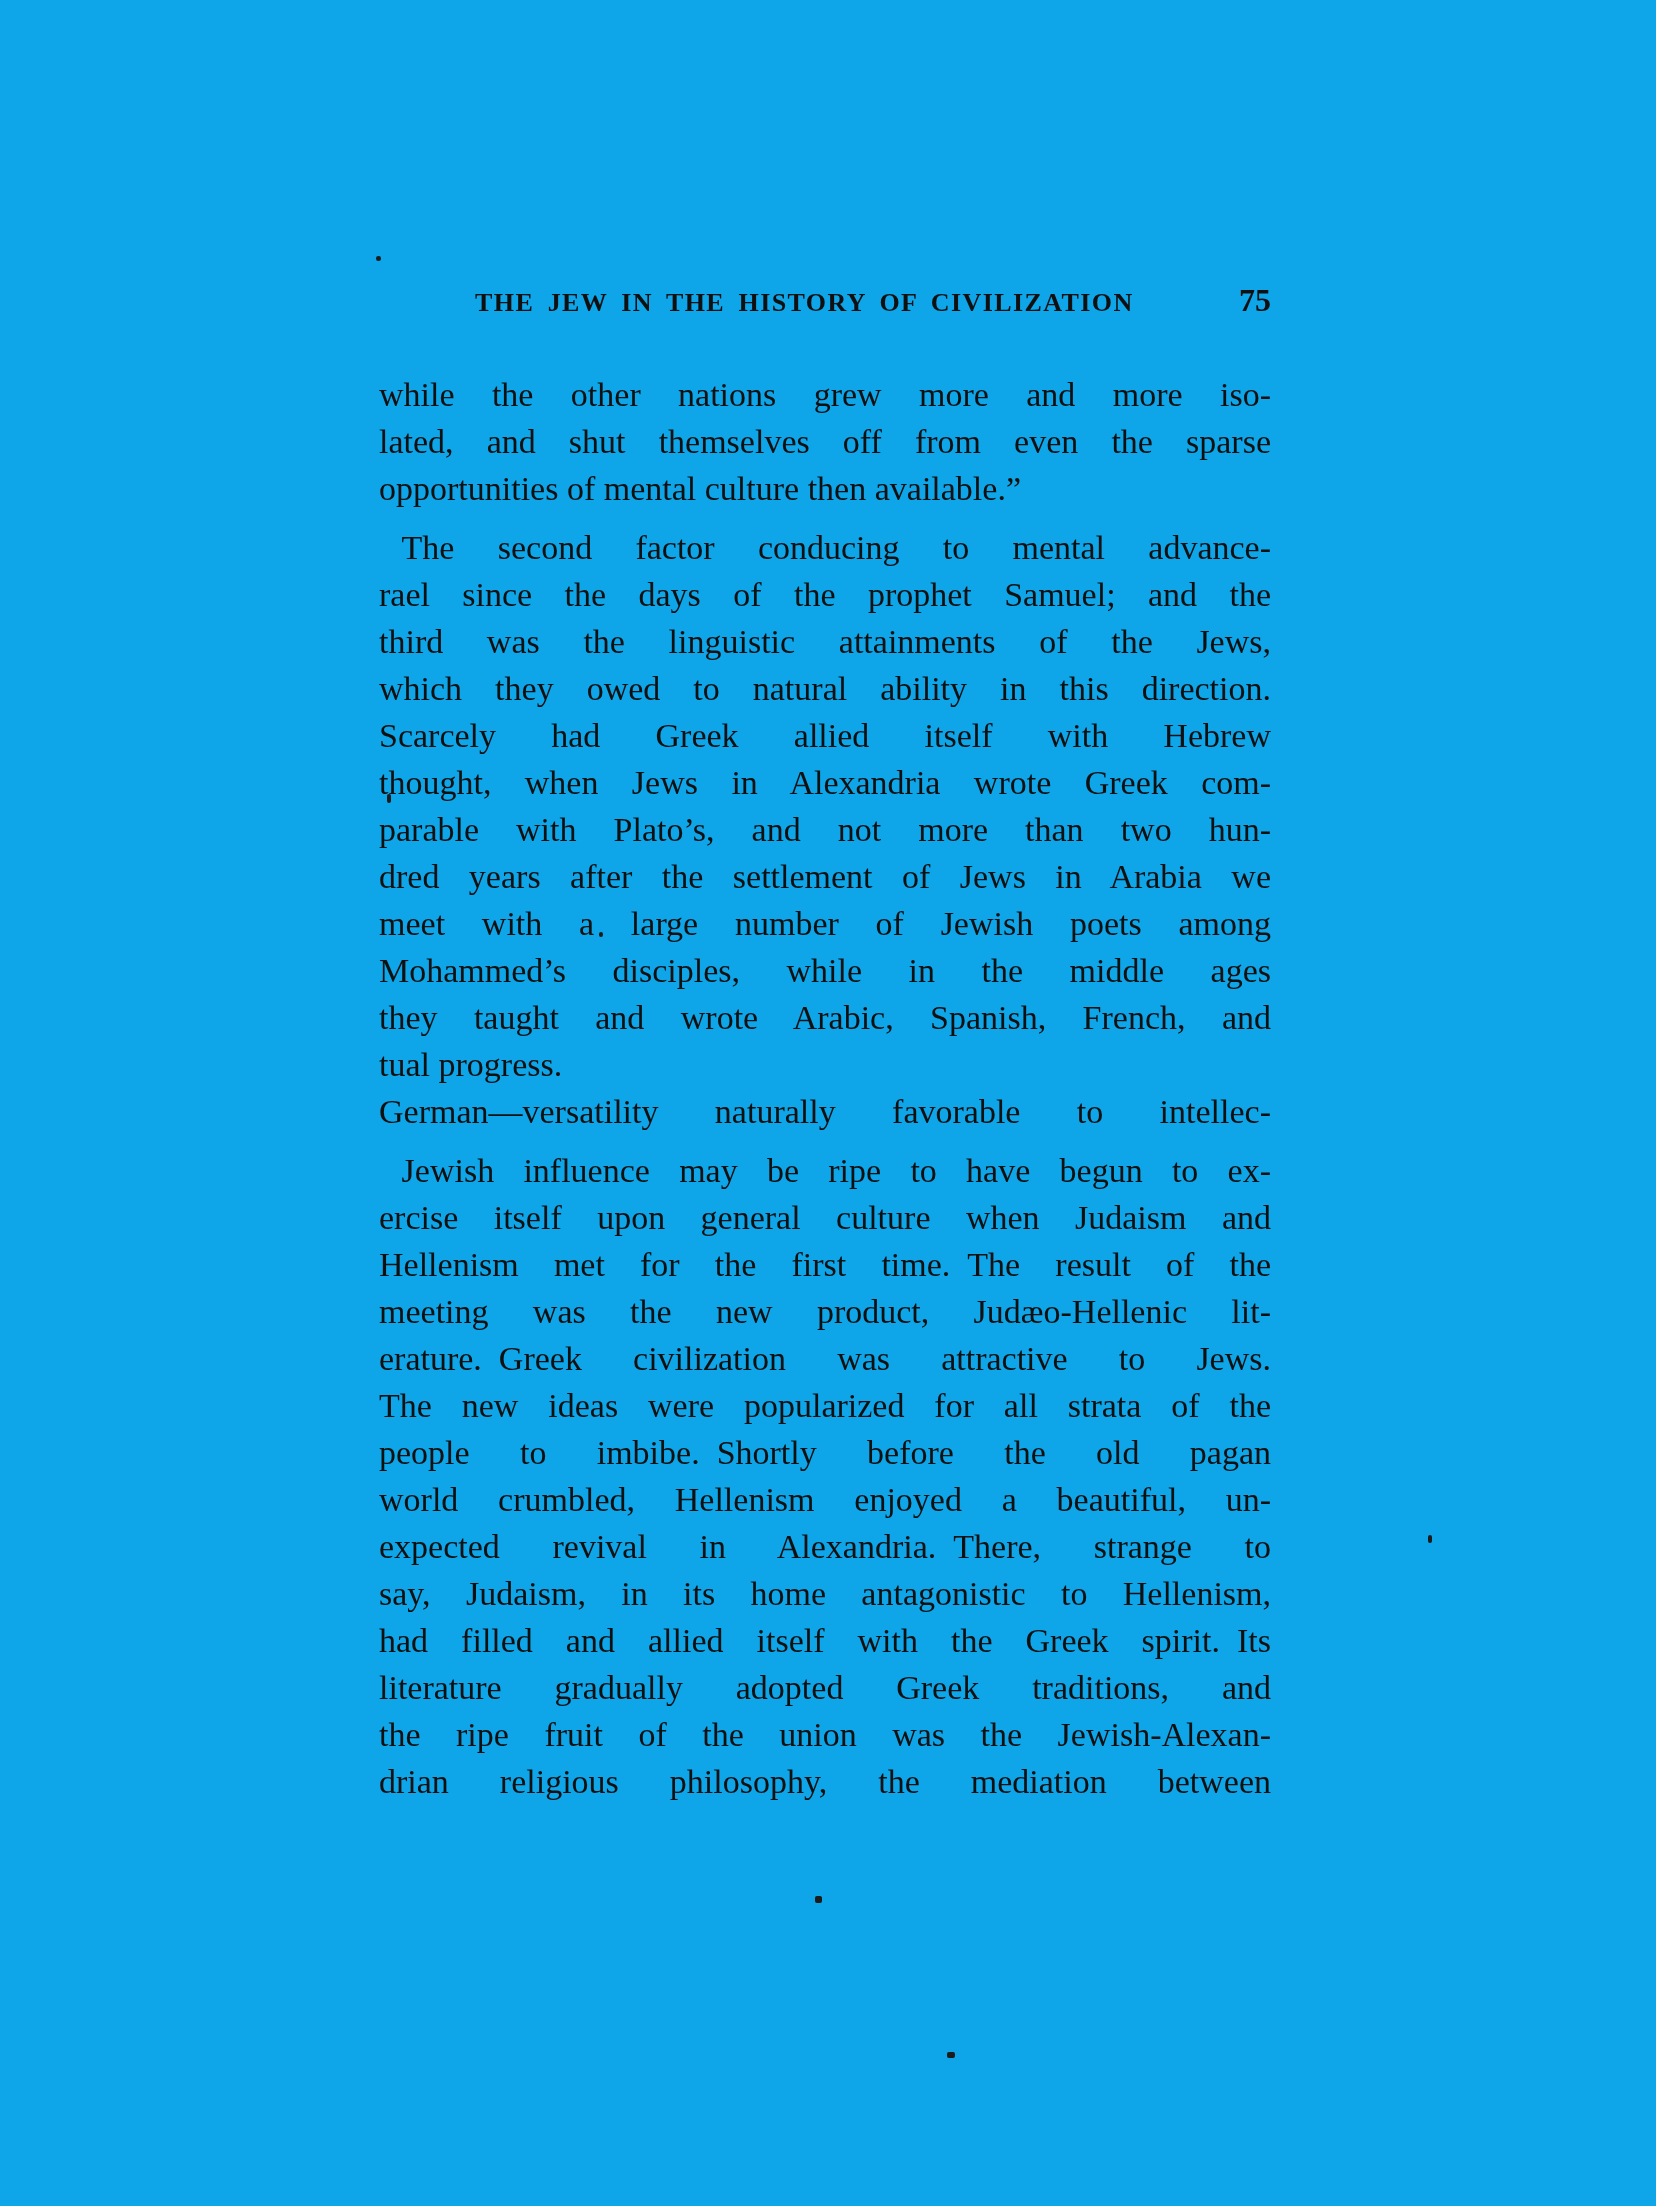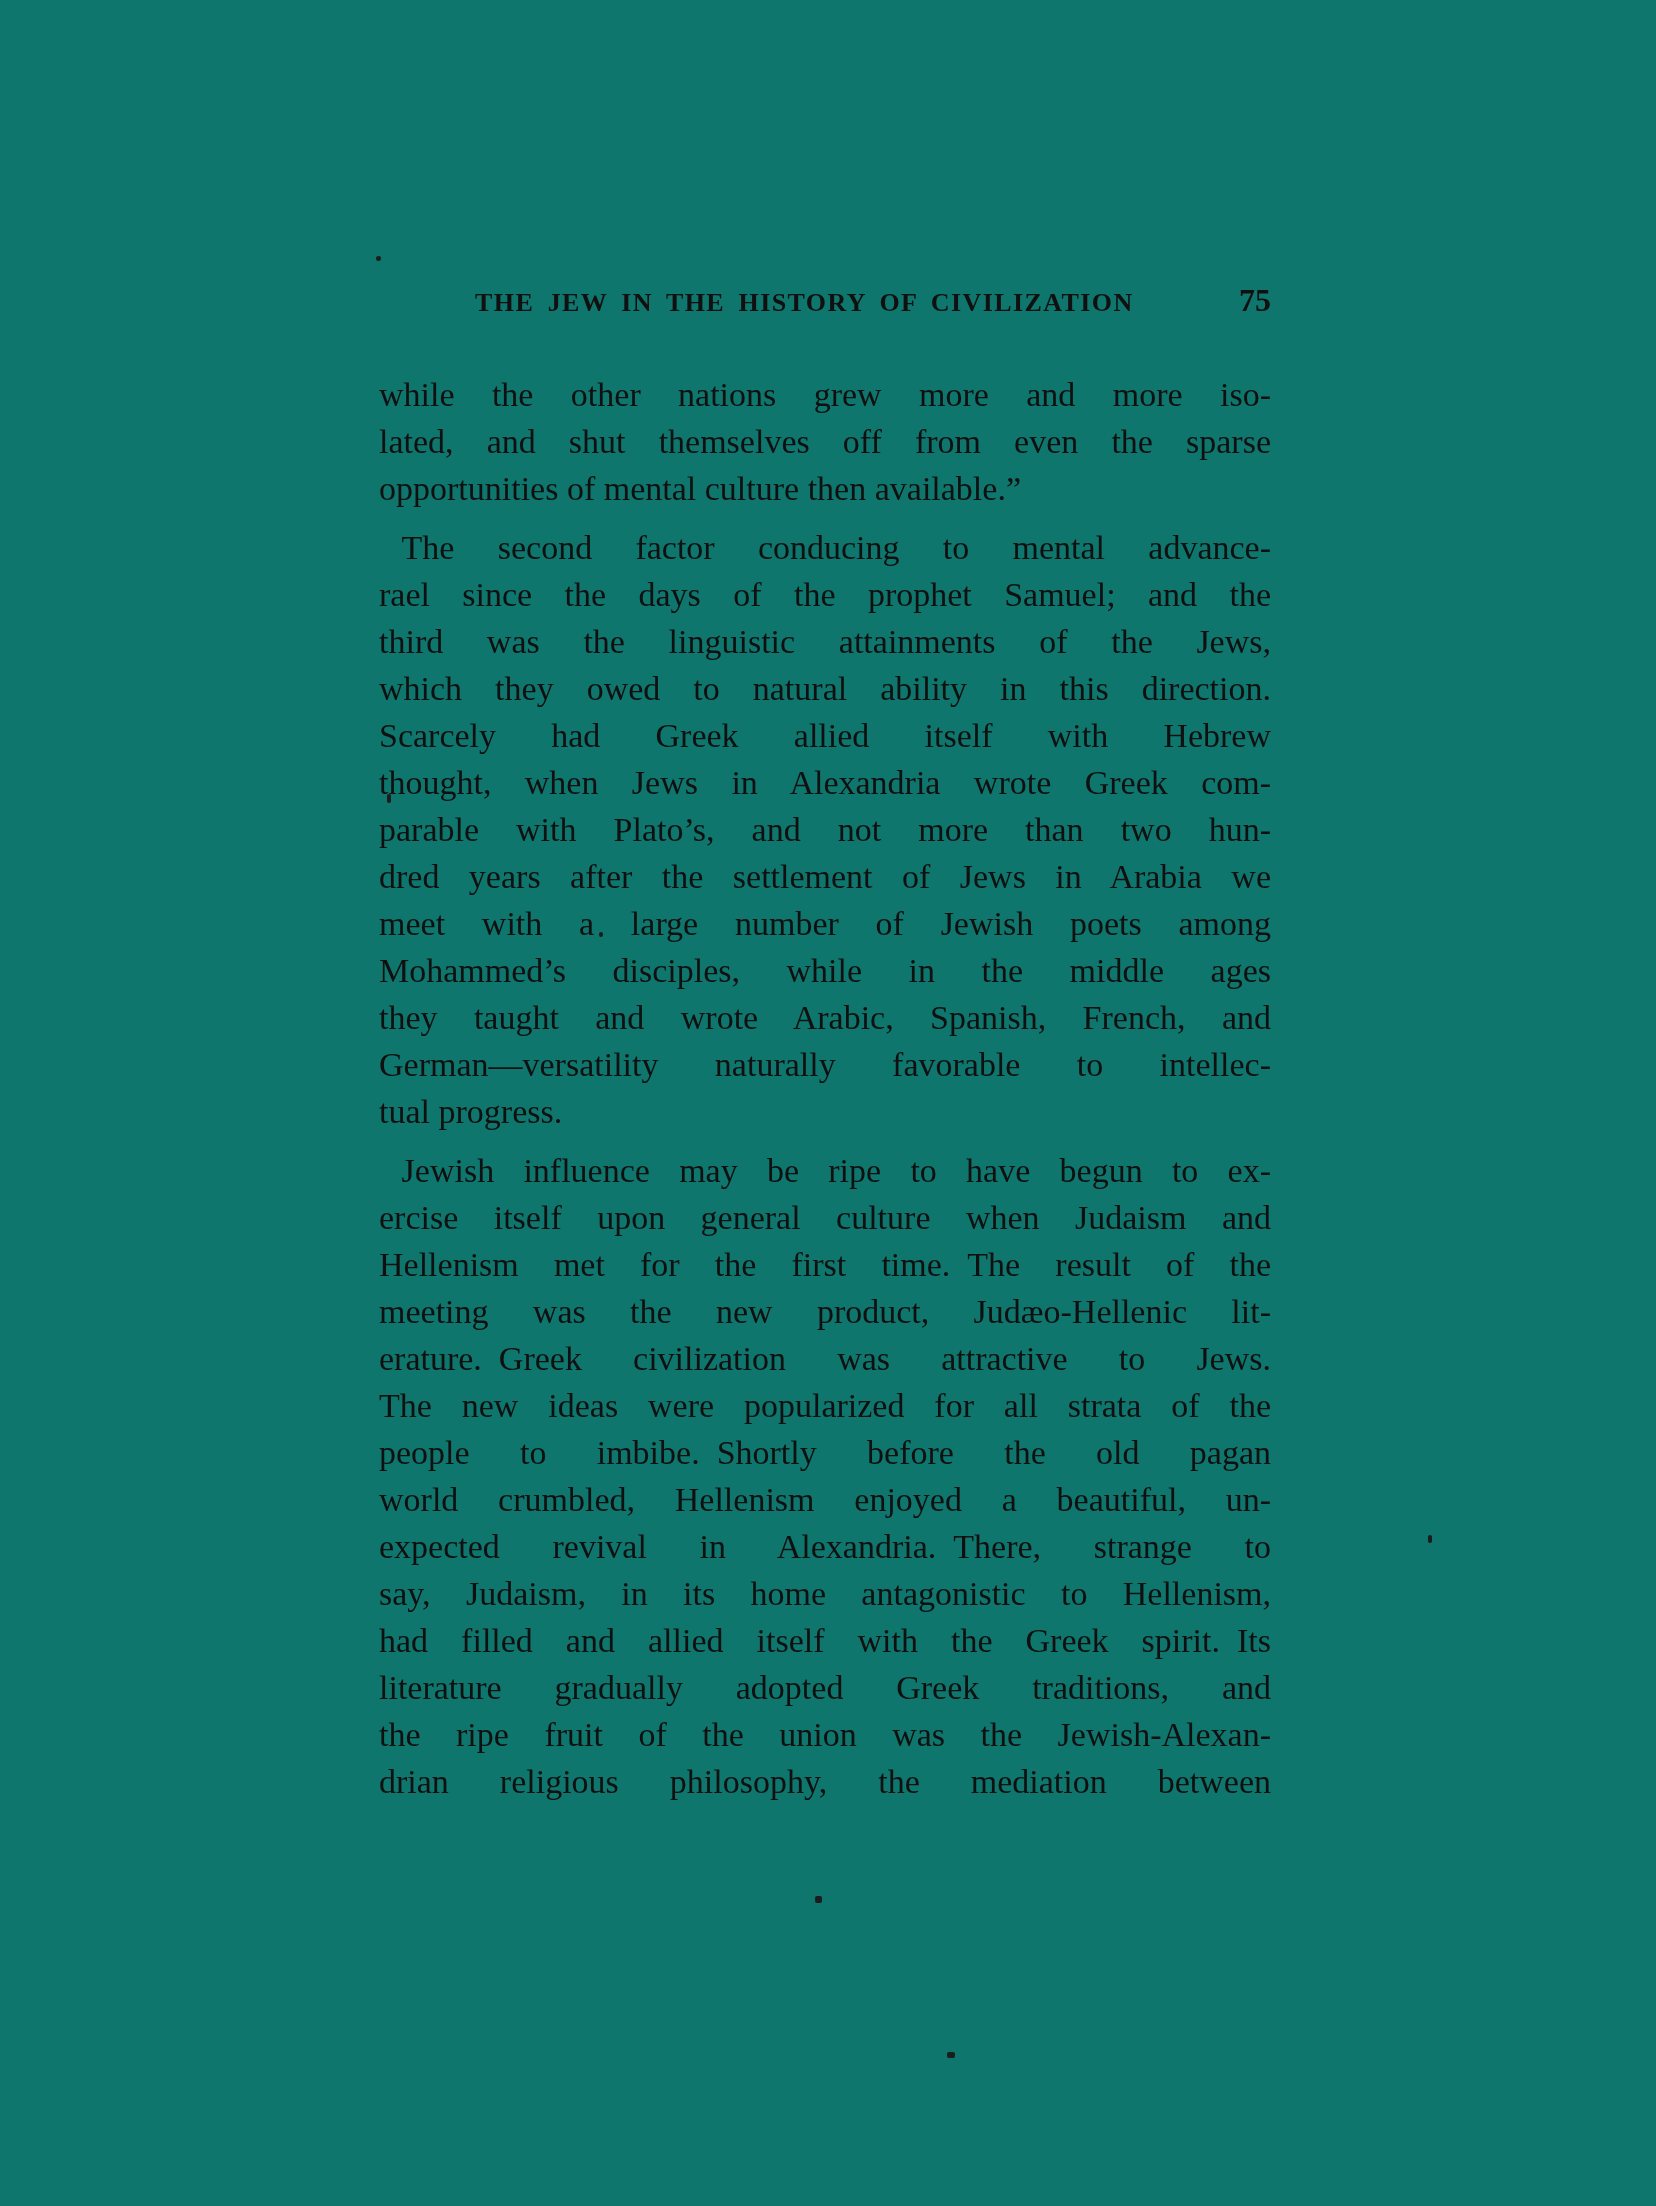--- a/index.html
+++ b/index.html
@@ -4,21 +4,21 @@
 <style>
   html, body {
     margin: 0;
     padding: 0;
     background: #ffffff;
   }
   .page {
     position: relative;
     width: 1656px;
     height: 2206px;
-    background: #0f766e;
+    background: #0ea5e9;
     color: #101010;
     font-family: "Liberation Serif", "DejaVu Serif", serif;
     overflow: hidden;
   }
   .running-head {
     position: absolute;
     left: 379px;
     top: 282px;
     width: 892px;
     display: flex;
@@ -89,22 +89,22 @@
       <div class="line">rael since the days of the prophet Samuel; and the</div>
       <div class="line">third was the linguistic attainments of the Jews,</div>
       <div class="line">which they owed to natural ability in this direction.</div>
       <div class="line">Scarcely had Greek allied itself with Hebrew</div>
       <div class="line">thought, when Jews in Alexandria wrote Greek com-</div>
       <div class="line">parable with Plato’s, and not more than two hun-</div>
       <div class="line">dred years after the settlement of Jews in Arabia we</div>
       <div class="line">meet with a large number of Jewish poets among</div>
       <div class="line">Mohammed’s disciples, while in the middle ages</div>
       <div class="line">they taught and wrote Arabic, Spanish, French, and</div>
+      <div class="line flush">tual progress.</div>
       <div class="line">German—versatility naturally favorable to intellec-</div>
-      <div class="line flush">tual progress.</div>
       <div class="line indent">Jewish influence may be ripe to have begun to ex-</div>
       <div class="line">ercise itself upon general culture when Judaism and</div>
       <div class="line">Hellenism met for the first time. The result of the</div>
       <div class="line">meeting was the new product, Judæo-Hellenic lit-</div>
       <div class="line">erature. Greek civilization was attractive to Jews.</div>
       <div class="line">The new ideas were popularized for all strata of the</div>
       <div class="line">people to imbibe. Shortly before the old pagan</div>
       <div class="line">world crumbled, Hellenism enjoyed a beautiful, un-</div>
       <div class="line">expected revival in Alexandria. There, strange to</div>
       <div class="line">say, Judaism, in its home antagonistic to Hellenism,</div>

